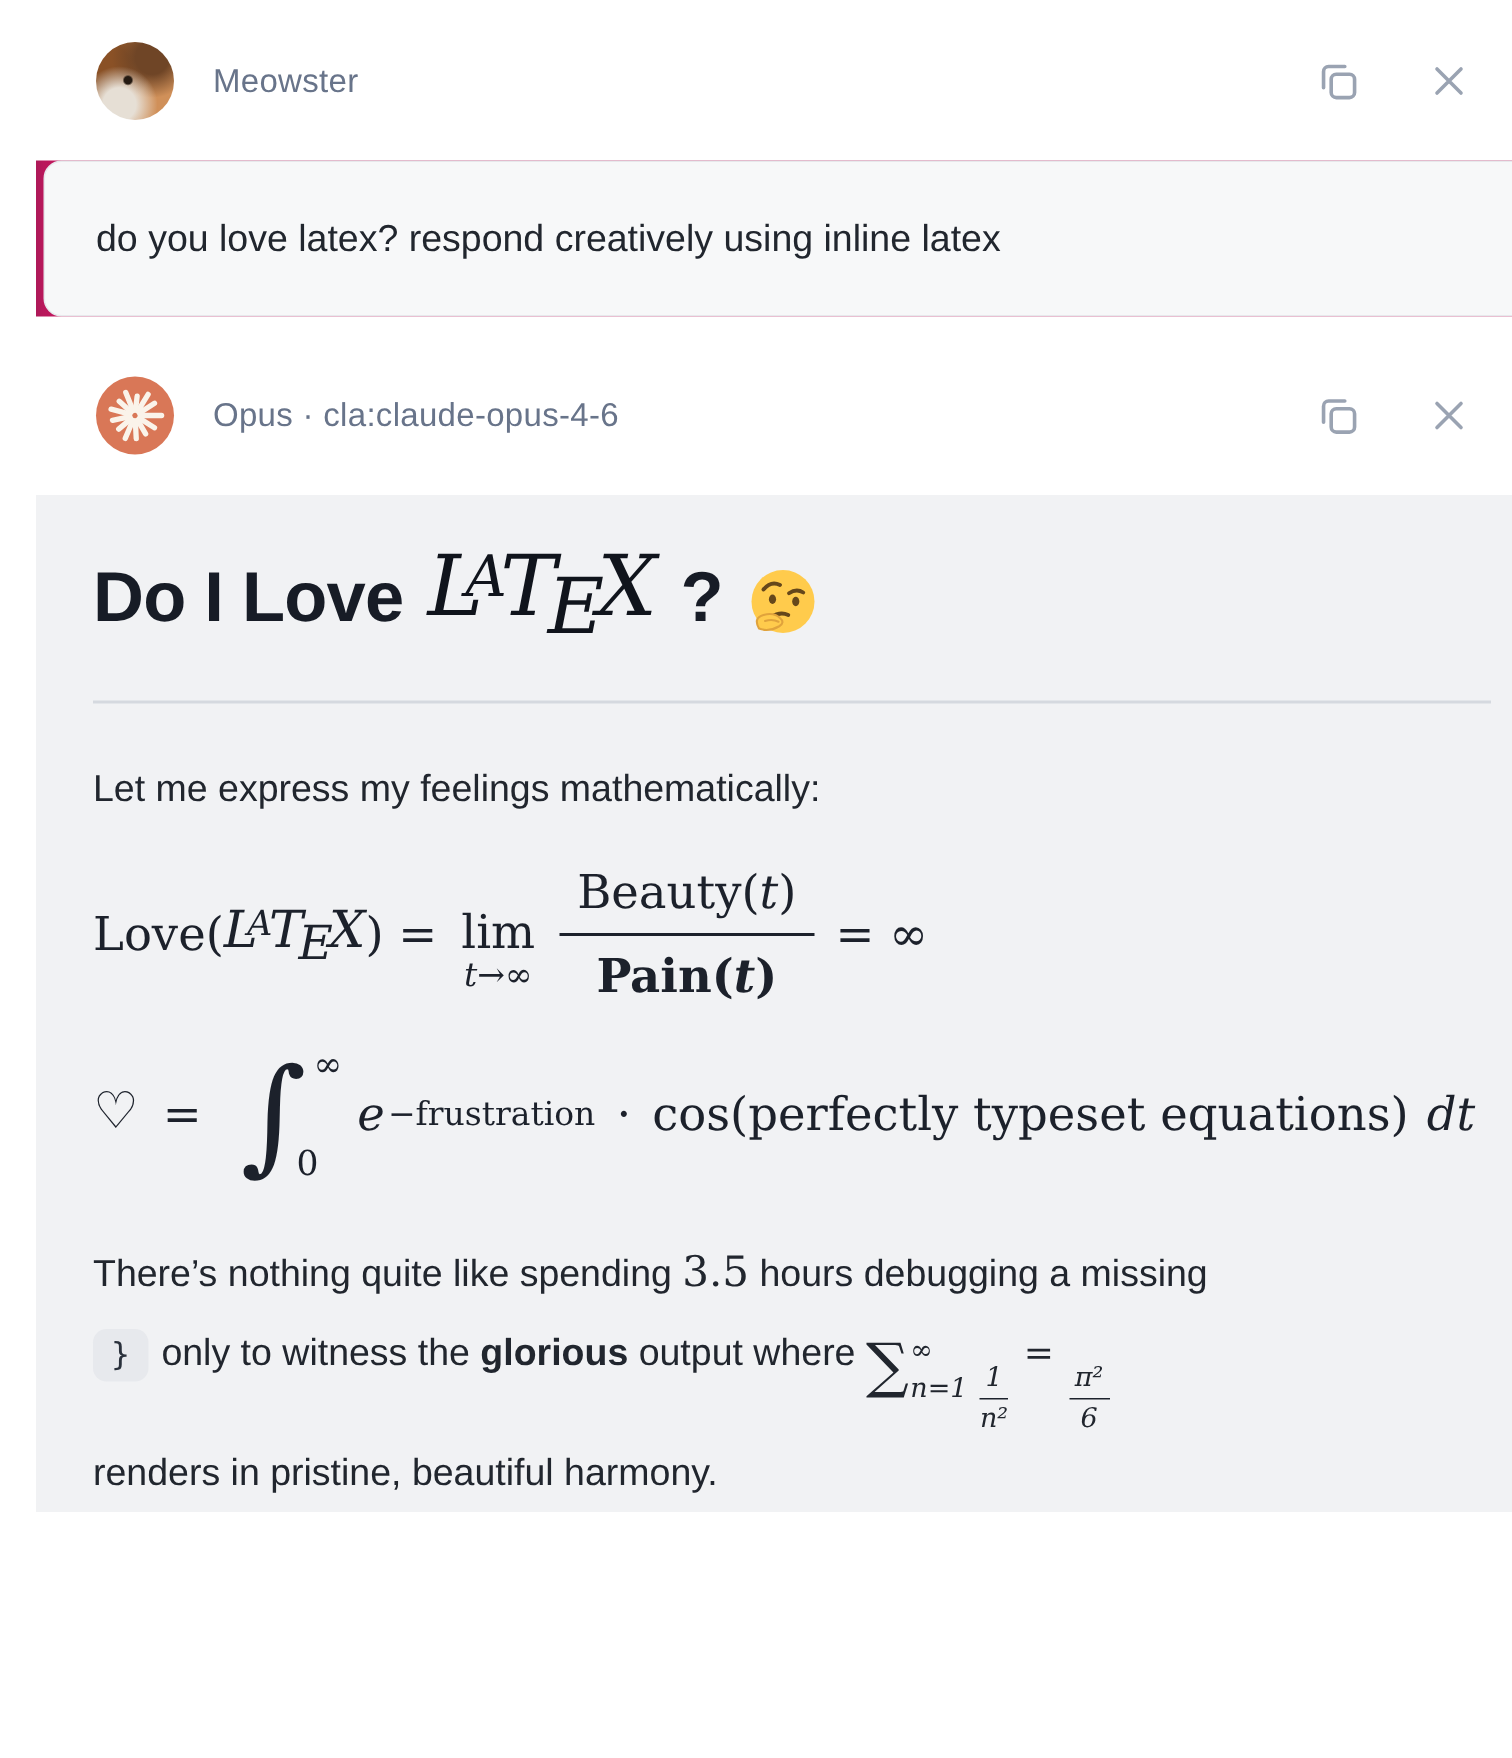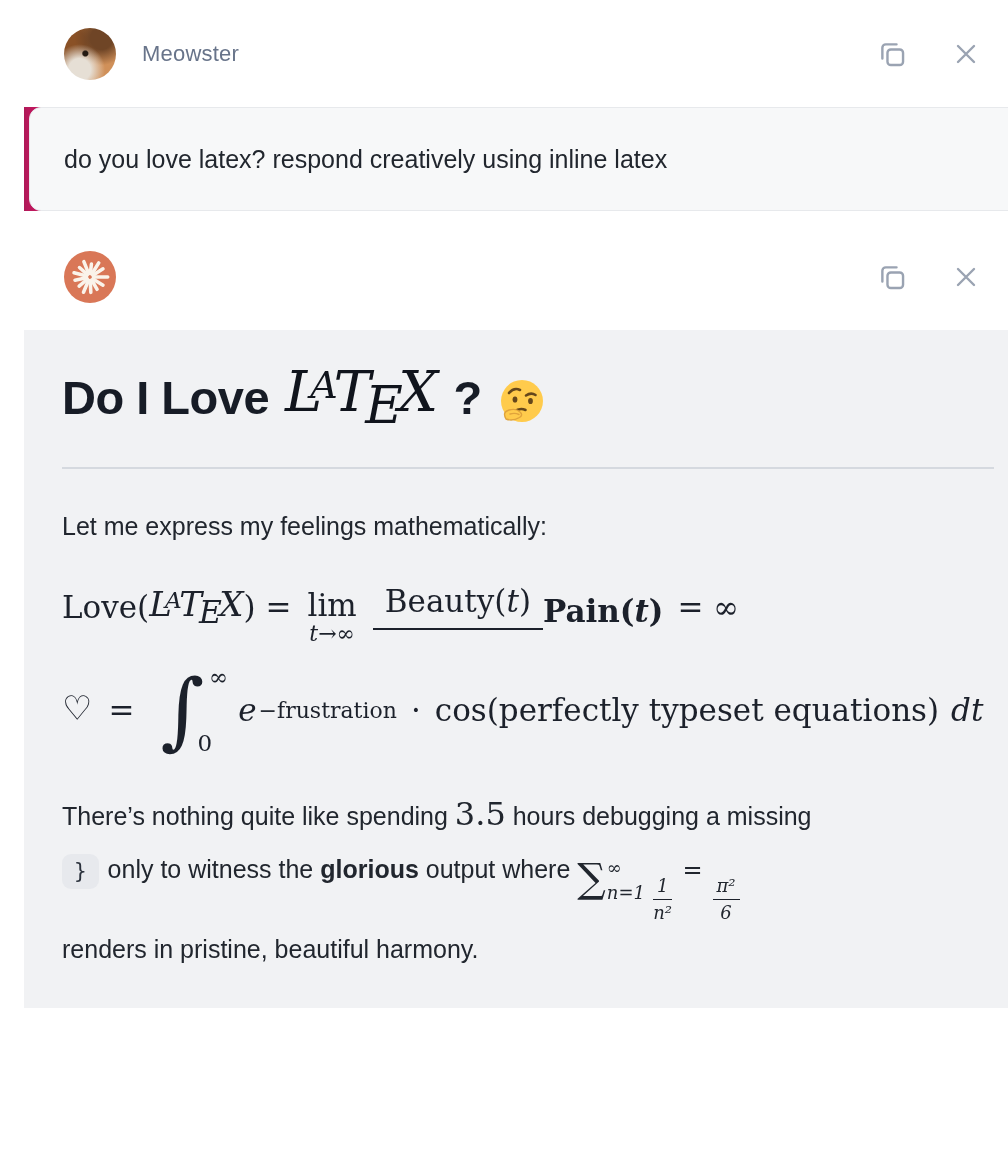--- a/index.html
+++ b/index.html
@@ -113,35 +113,35 @@
     display: flex; align-items: center;
     margin-top: 32px;
     white-space: nowrap;
   }
   .equation .latex { font-size: 1.1em; }
   .mvar { font-style: italic; }
   .sp-l { margin-left: 14px; }
   .sp-r { margin-right: 14px; }
   .lim-block { display: inline-flex; flex-direction: column; align-items: center; margin: 0 16px 0 16px; transform: translateY(10px); }
   .lim-sub { font-size: 22px; font-style: italic; margin-top: -2px; }
-  .frac { display: inline-flex; flex-direction: row; align-items: center; }
+  .frac { display: inline-flex; flex-direction: column; align-items: center; }
   .frac .num { padding: 0 12px 9px 12px; border-bottom: 2px solid #1c212b; }
   .frac .den { padding-top: 9px; font-weight: bold; }
   .heart { font-family: "DejaVu Sans", sans-serif; font-size: 34px; margin-right: 16px; transform: translateY(-2px); }
   .int-wrap { position: relative; display: inline-block; margin: 0 34px 0 12px; }
   .int-sym { font-size: 84px; line-height: 1; display: block; }
   .int-sup { position: absolute; top: -4px; right: -24px; font-size: 23px; }
   .int-sub { position: absolute; bottom: -4px; right: -8px; font-size: 23px; }
   .ebase { font-style: italic; }
   .esup { font-size: 22px; vertical-align: 20px; margin-left: 2px; }
   .cdot { margin: 0 14px; }
   .dt { margin-left: 12px; font-style: italic; }
 
   
-  .imath { font-family: "DejaVu Serif", serif; font-size: 32px; }
+  .imath { font-family: "DejaVu Serif", serif; font-size: 28px; }
   .code-pill {
     font-family: "DejaVu Sans Mono", monospace;
     font-size: 21px; color: #2a313c;
     background: #e7e9ed;
     border-radius: 9px;
     padding: 5px 12px 6px 12px;
     margin-right: 2px;
   }
   .isum { display: inline-flex; align-items: center; vertical-align: -14px; font-family: "DejaVu Serif", serif; }
   .isum-sigma { font-size: 40px; line-height: 1; }
@@ -197,20 +197,21 @@
           <line x1="19.8" y1="20" x2="13.1" y2="14"></line>
           <line x1="19.1" y1="21.2" x2="8.5" y2="18.4"></line>
           <line x1="19.1" y1="22.6" x2="9.3" y2="24.7"></line>
           <line x1="19.7" y1="23.9" x2="12.8" y2="29.7"></line>
           <line x1="20.8" y1="24.8" x2="16.5" y2="34.9"></line>
           <line x1="22.2" y1="25" x2="22.7" y2="35"></line>
           <line x1="23.5" y1="24.6" x2="28" y2="32.4"></line>
           <line x1="24.5" y1="23.6" x2="33" y2="28.9"></line>
         </svg>
       </span>
+      <span class="cell-title">Opus · cla:claude-opus-4-6</span>
       <span class="header-actions">
         <button class="icon-btn">
           <svg width="34" height="34" viewBox="0 0 24 24" fill="none" stroke-width="1.7" stroke-linecap="round" stroke-linejoin="round">
             <rect x="8.8" y="8.8" width="11" height="11" rx="2.4"></rect>
             <path d="M5.2 15.2 V7.6 a2.4 2.4 0 0 1 2.4 -2.4 h7.6"></path>
           </svg>
         </button>
         <button class="icon-btn">
           <svg width="32" height="32" viewBox="0 0 24 24" fill="none" stroke-width="1.8" stroke-linecap="round">
             <path d="M6 6 L18 18 M18 6 L6 18"></path>

